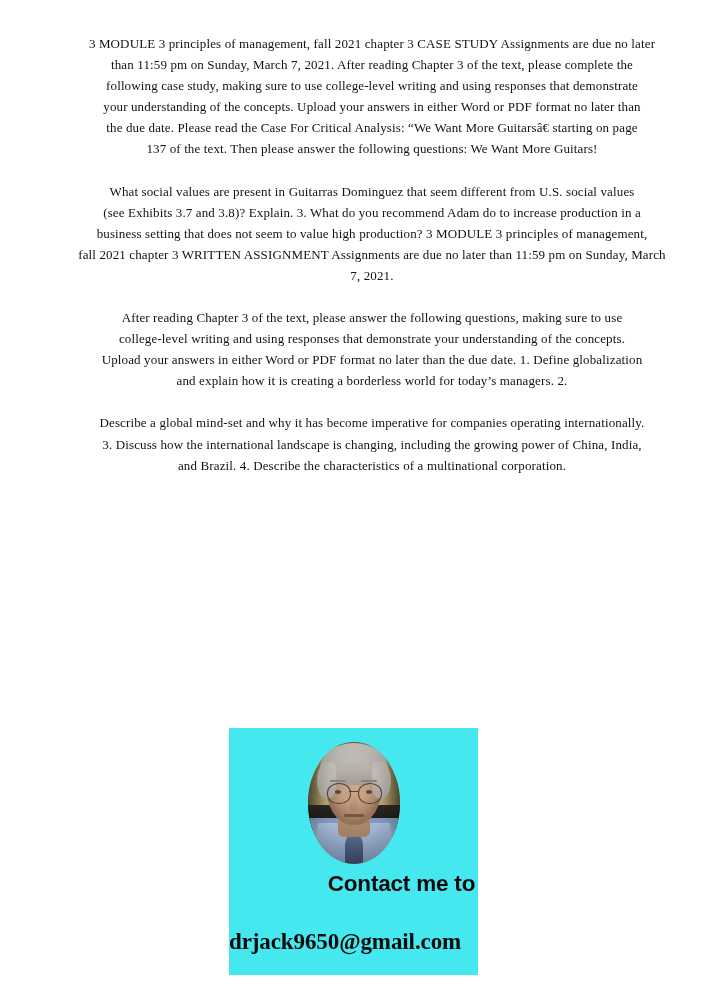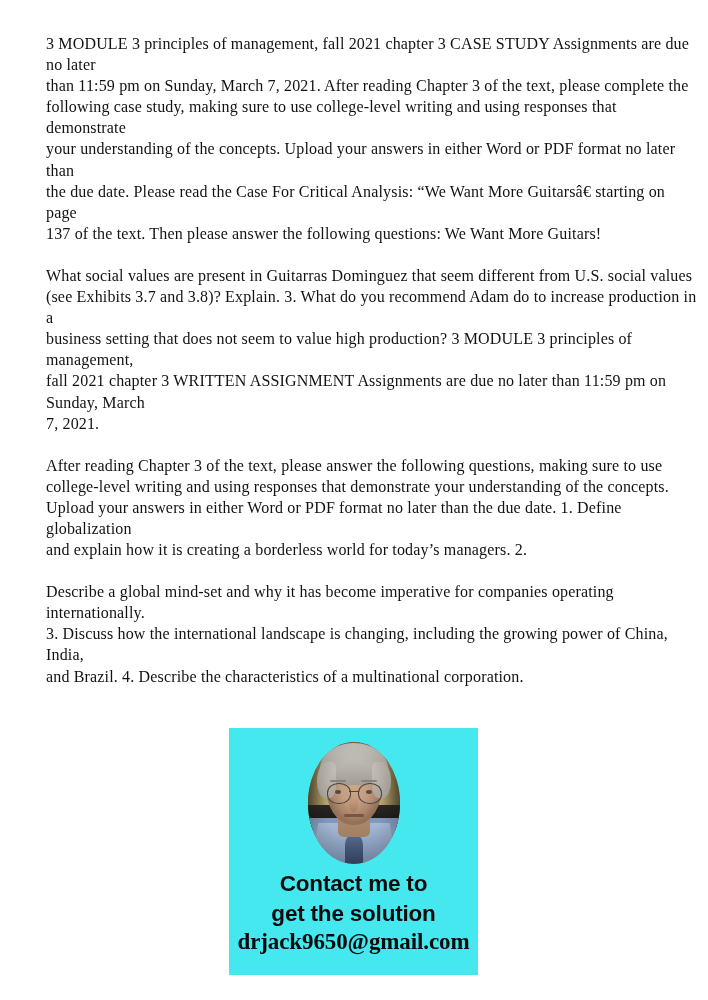--- a/index.html
+++ b/index.html
@@ -25,23 +25,23 @@
   }
 
   #text-body {
     position: absolute;
     left: 46px;
     top: 33px;
     width: 652px;
   }
 
   .para {
-    font-size: 16px;
+    font-size: 13px;
     line-height: 21.1px;
-    text-align: left;
+    text-align: center;
     margin: 0 0 21px 0;
     white-space: pre-line;
     letter-spacing: 0.01em;
   }
   .para:last-child { margin-bottom: 0; }
 
   
   #contact-banner {
     position: absolute;
     left: 229px;
@@ -173,28 +173,27 @@
     position: absolute;
     left: 0; width: 100%;
     text-align: center;
     font-family: "Liberation Sans", "DejaVu Sans", sans-serif;
     font-weight: bold;
     font-size: 22.5px;
     line-height: 28px;
     color: #0b0b0b;
     letter-spacing: -0.2px;
   }
-  #banner-line1 { top: 142px; }
+  #banner-line1 { top: 142px; padding-left: 48px; }
   #banner-line2 { top: 172px; }
 
   #banner-email {
     position: absolute;
     left: 0; top: 200px;
     width: 100%;
-    text-align: center;
     font-family: "Liberation Serif", "DejaVu Serif", serif;
     font-weight: bold;
     font-size: 23px;
     line-height: 28px;
     color: #0a0a0a;
     letter-spacing: -0.1px;
   }
 </style>
 </head>
 <body>
@@ -242,17 +241,16 @@
       <div class="ph-layer ph-eye-r"></div>
       <div class="ph-layer ph-glass-l"></div>
       <div class="ph-layer ph-glass-r"></div>
       <div class="ph-layer ph-bridge"></div>
       <div class="ph-layer ph-nose"></div>
       <div class="ph-layer ph-mouth"></div>
       <div class="ph-layer ph-vignette"></div>
     </div>
 
     <div id="banner-line1">Contact me to</div>
-    <div id="banner-line2">get the solution</div>
     <div id="banner-email">drjack9650@gmail.com</div>
   </div>
 
 </div>
 
 </body></html>

